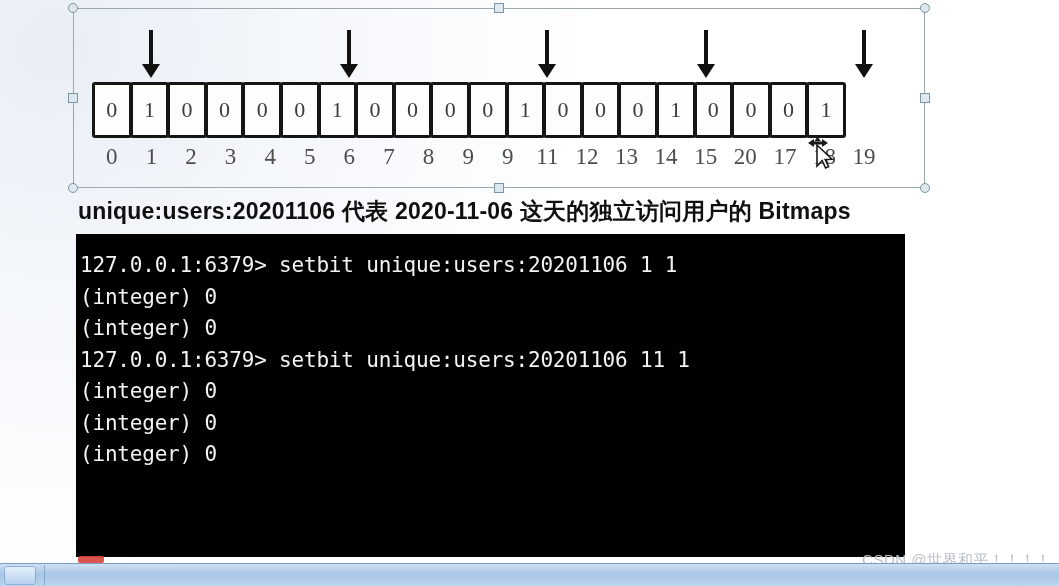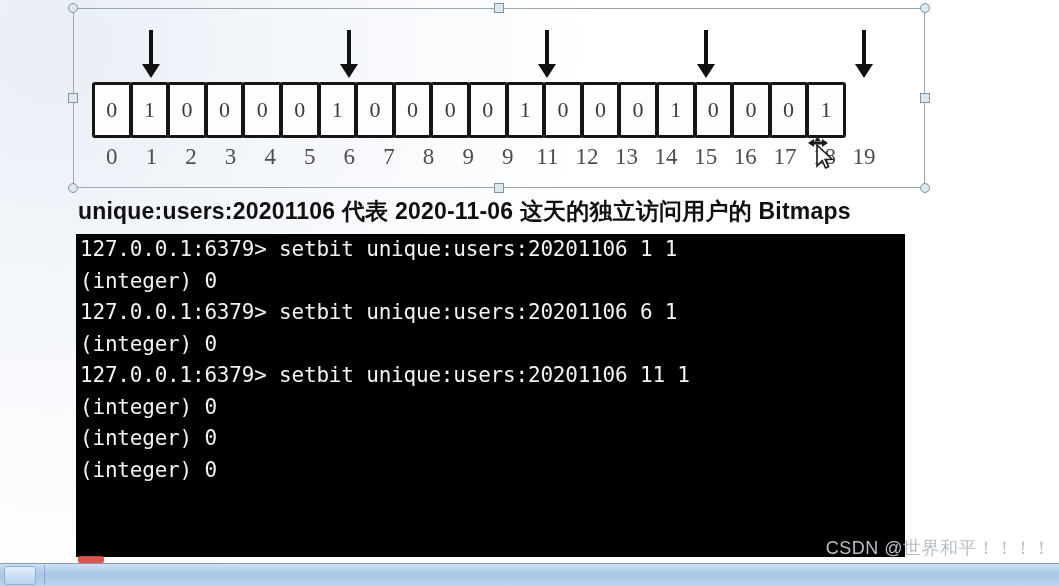--- a/index.html
+++ b/index.html
@@ -164,21 +164,21 @@
 
   
   #terminal {
     position: absolute;
     left: 76px;
     top: 234px;
     width: 829px;
     height: 323px;
     background: #000000;
     overflow: hidden;
-    padding: 0 0 0 4px;
+    padding: 16px 0 0 4px;
     box-sizing: border-box;
   }
   .term-line {
     font-family: "DejaVu Sans Mono", monospace;
     font-size: 21px;
     line-height: 31.5px;
     color: #f2f2f2;
     white-space: pre;
     letter-spacing: -0.2px;
   }
@@ -219,23 +219,23 @@
     height: 7px;
     background: #d8473f;
     border-radius: 2px;
     opacity: 0.92;
   }
 
   
   #watermark {
     position: absolute;
     right: 8px;
-    bottom: 26px;
+    bottom: 16px;
     font-family: "Liberation Sans", sans-serif;
-    font-size: 18px;
+    font-size: 15px;
     color: #b9bfc6;
     letter-spacing: 0.5px;
     white-space: nowrap;
   }
 </style>
 </head>
 <body>
 
 <div id="page-bg"></div>
 
@@ -319,21 +319,21 @@
         <div class="idx-slot">6</div>
         <div class="idx-slot">7</div>
         <div class="idx-slot">8</div>
         <div class="idx-slot">9</div>
         <div class="idx-slot">9</div>
         <div class="idx-slot">11</div>
         <div class="idx-slot">12</div>
         <div class="idx-slot">13</div>
         <div class="idx-slot">14</div>
         <div class="idx-slot">15</div>
-        <div class="idx-slot">16</div>
+        <div class="idx-slot">20</div>
         <div class="idx-slot">17</div>
         <div class="idx-slot">18</div>
         <div class="idx-slot">19</div>
       </div>
   </div>
 
   <div id="move-cursor">
     <svg width="40" height="36" viewBox="0 0 40 36">
       <g fill="#1a1a1a">
         <path d="M2 7 L8 3 L8 5.6 L16 5.6 L16 3 L22 7 L16 11 L16 8.4 L8 8.4 L8 11 Z"></path>
@@ -344,21 +344,20 @@
       </g>
     </svg>
   </div>
 </div>
 
 <div id="caption">unique:users:20201106 代表 2020-11-06 这天的独立访问用户的 Bitmaps</div>
 
 <div id="terminal">
     <div class="term-line">127.0.0.1:6379&gt; setbit unique:users:20201106 1 1</div>
     <div class="term-line">(integer) 0</div>
-    <div class="term-line">127.0.0.1:6379&gt; setbit unique:users:20201106 6 1</div>
     <div class="term-line">(integer) 0</div>
     <div class="term-line">127.0.0.1:6379&gt; setbit unique:users:20201106 11 1</div>
     <div class="term-line">(integer) 0</div>
     <div class="term-line">(integer) 0</div>
     <div class="term-line">(integer) 0</div>
   </div>
 
 <div id="red-mark"></div>
 
 <div id="watermark">CSDN @世界和平！！！！</div>

